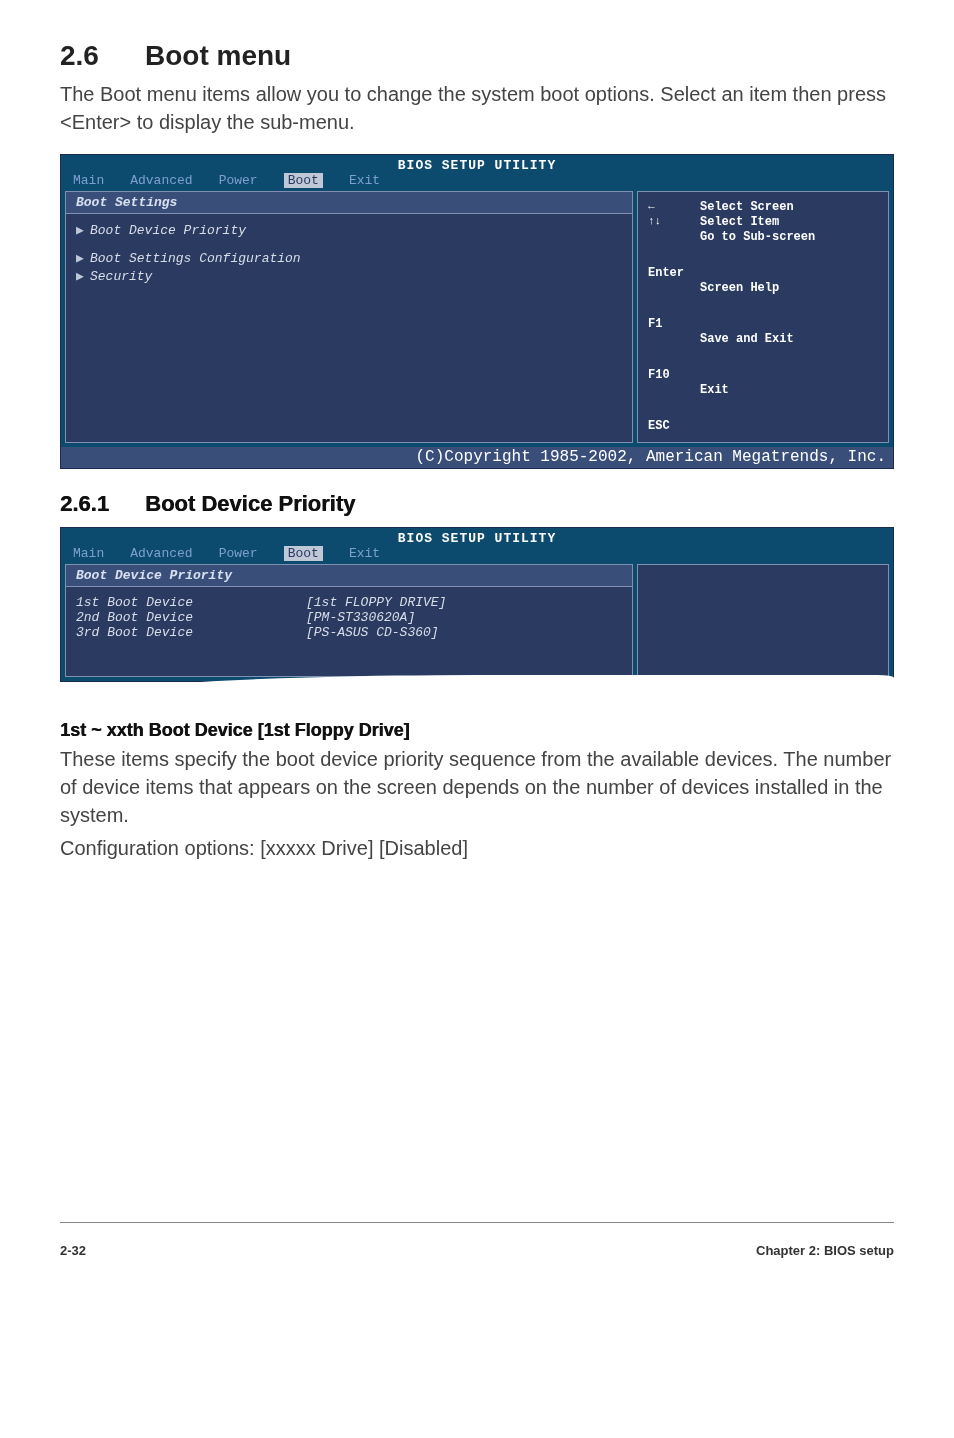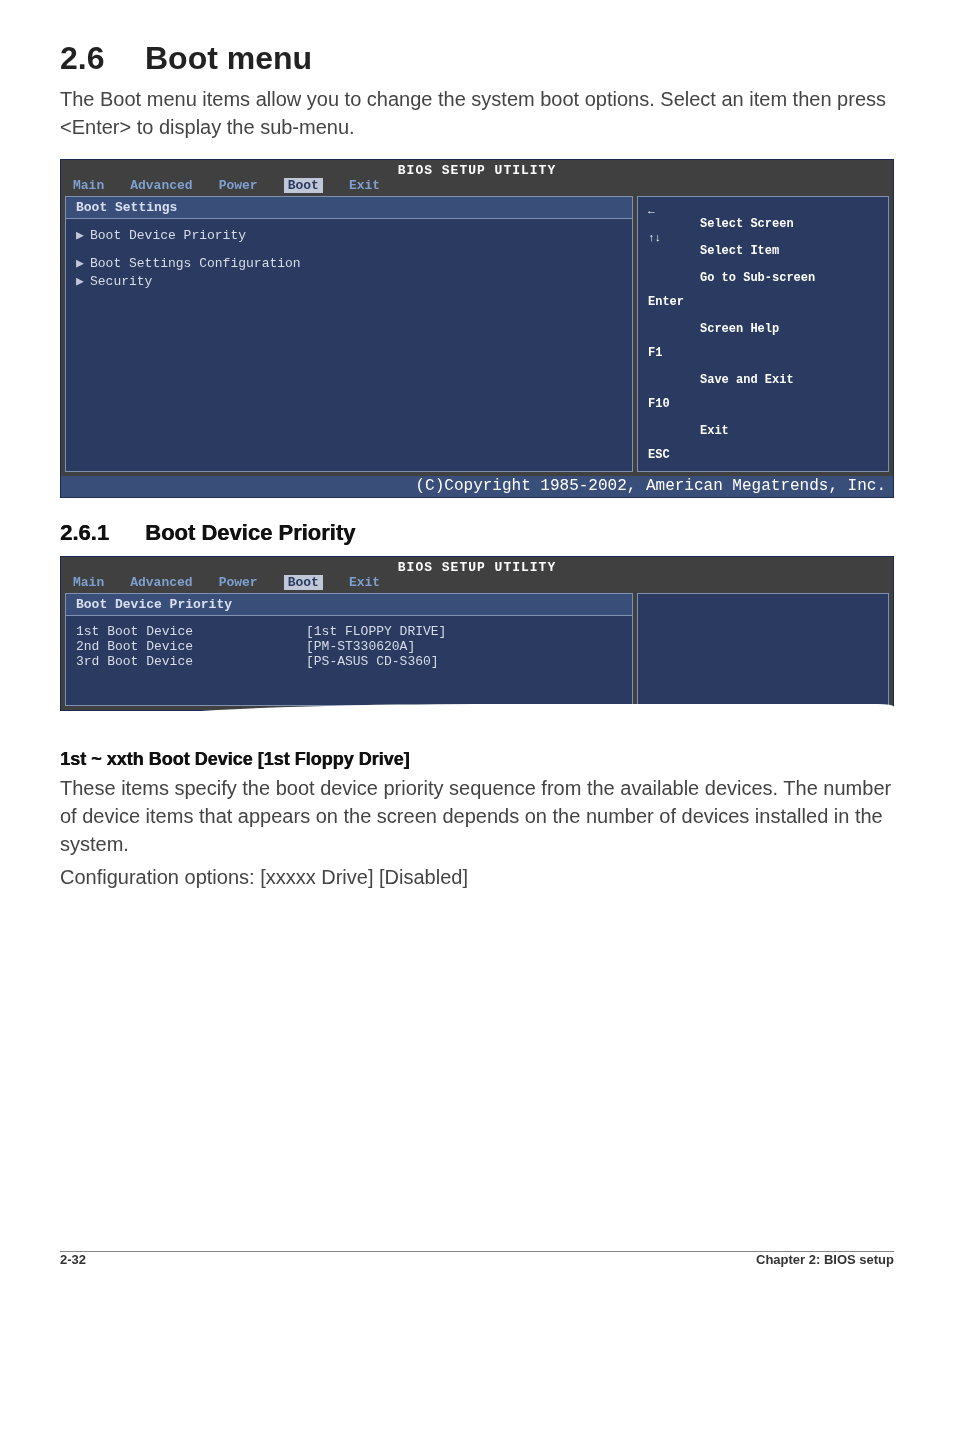--- a/index.html
+++ b/index.html
@@ -7,21 +7,21 @@
     padding: 0;
     font-family: Arial, Helvetica, sans-serif;
     background: #fff;
     color: #333;
     width: 954px;
   }
   .page {
     padding: 40px 60px 30px 60px;
   }
   h1.section-title {
-    font-size: 32px;
+    font-size: 28px;
     font-weight: bold;
     margin: 0 0 8px 0;
     color: #222;
   }
   .section-number {
     display: inline-block;
     width: 85px;
   }
   p.body-text {
     font-size: 20px;
@@ -42,21 +42,21 @@
   }
   h3.field-title {
     font-size: 18px;
     font-weight: bold;
     margin: 18px 0 4px 0;
     color: #111;
     text-shadow: 0.5px 0 0 #111;
   }
   
   .bios-box {
-    background: #404040;
+    background: #0c4a6e;
     border: 1px solid #1a2a50;
     font-family: "Courier New", monospace;
     color: #d0d8e8;
     font-size: 13px;
     position: relative;
     margin-bottom: 10px;
   }
   .bios-titlebar {
     text-align: center;
     color: #ffffff;
@@ -64,39 +64,40 @@
     padding-top: 3px;
     letter-spacing: 1px;
   }
   .bios-tabs {
     display: flex;
     padding: 0 12px 3px 12px;
     color: #7da0d0;
   }
   .bios-tab {
     margin-right: 26px;
-    font-weight: bold;
+    font-weight: normal;
   }
   .bios-tab.active {
     background: #c0c8d8;
     color: #2a3a60;
     padding: 0 4px;
     text-align: center;
   }
   .bios-body {
     display: flex;
     align-items: stretch;
   }
   .bios-left {
     flex: 1;
     background: #2a3a60;
     border: 1px solid #8090b0;
     margin: 0 4px 4px 4px;
     padding: 0;
     color: #d8dde8;
+    font-style: italic;
   }
   .bios-left-header {
     background: #3a4e7a;
     padding: 3px 10px;
     border-bottom: 1px solid #8090b0;
     color: #d8e0f0;
     font-weight: bold;
   }
   .bios-left-content {
     padding: 8px 10px;
@@ -129,21 +130,20 @@
     margin-bottom: 1px;
     font-size: 12px;
   }
   .help-key {
     width: 52px;
     color: #fff;
     margin-top: 36px;
   }
   .help-text {
     color: #fff;
-    margin-top: 12px;
   }
   .bios-footer {
     background: #3a4e7a;
     text-align: right;
     color: #ffffff;
     font-size: 16px;
     padding: 1px 7px 2px 0;
   }
   .bios-priority-left-content {
     padding: 8px 10px 16px 10px;
@@ -175,21 +175,21 @@
     pointer-events: none;
   }
   .small-wrap {
     position: relative;
     overflow: hidden;
     padding-bottom: 10px;
   }
   .page-footer {
     border-top: 1px solid #888;
     margin-top: 360px;
-    padding-top: 0;
+    padding-top: 20px;
     display: flex;
     justify-content: space-between;
     font-size: 13px;
     font-weight: bold;
   }
   .help-glyph {
     width: 52px;
     color: #fff;
     font-size: 11px;
   }

